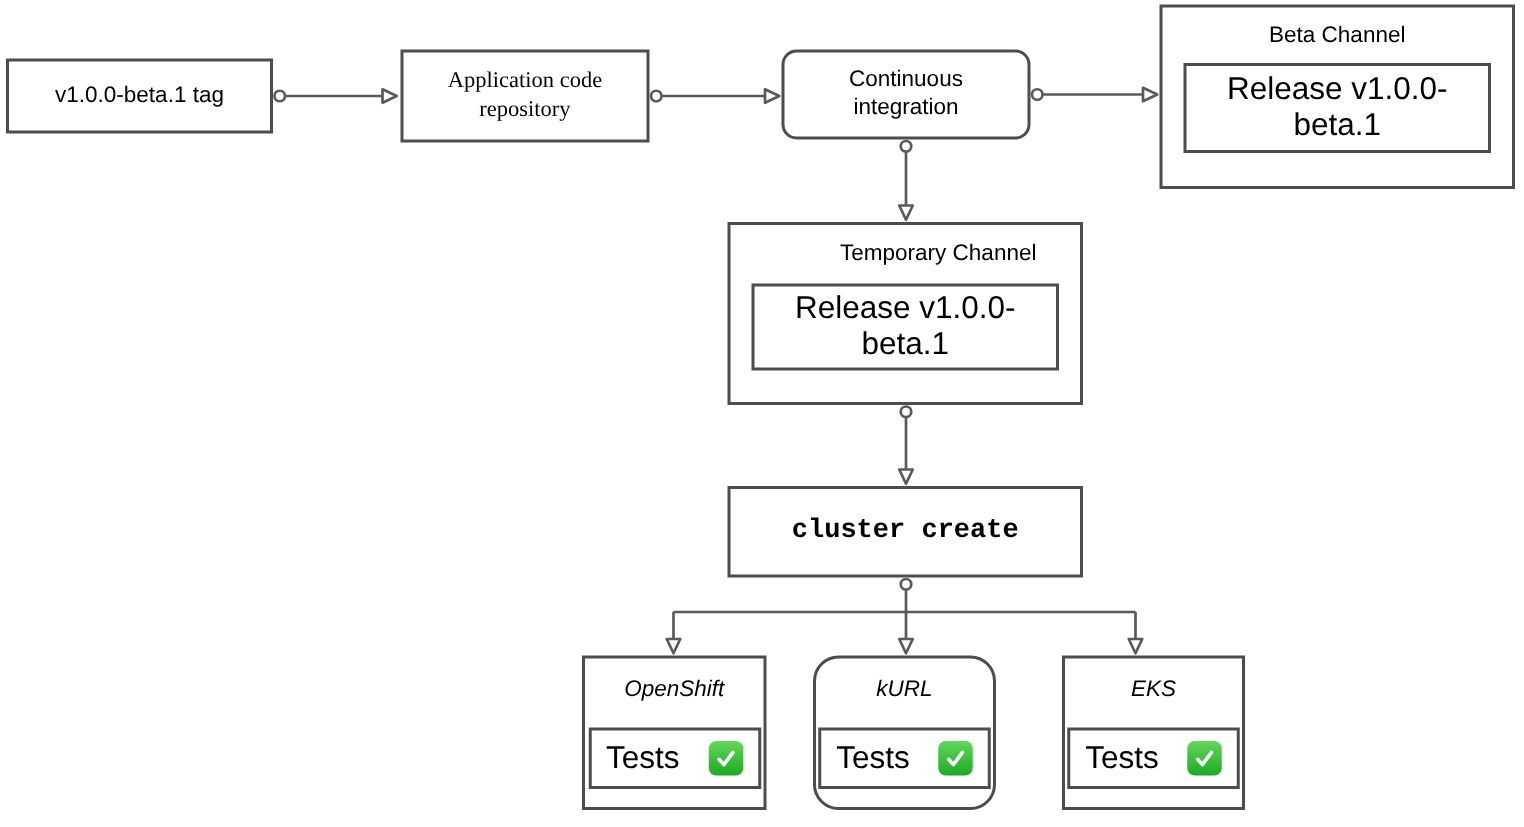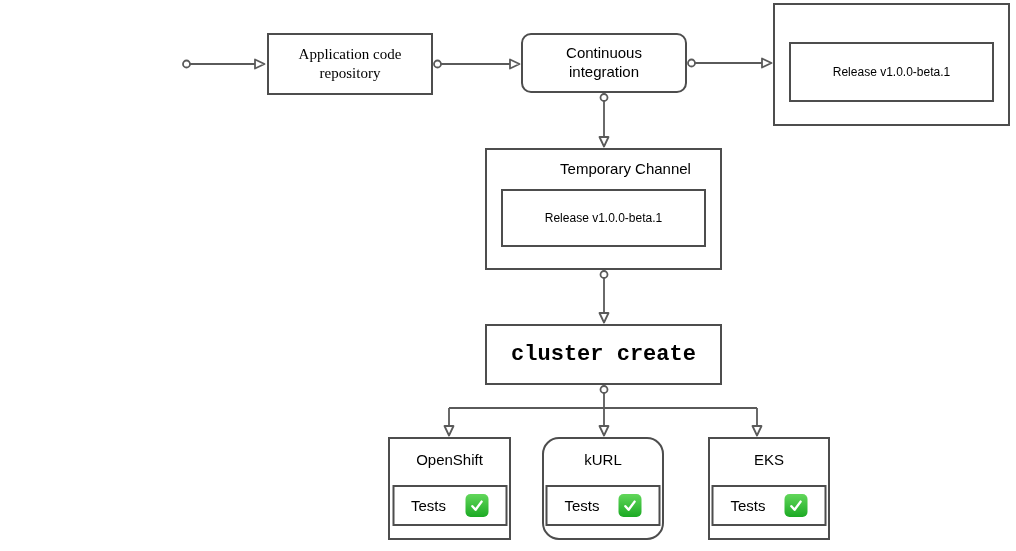--- a/index.html
+++ b/index.html
@@ -41,54 +41,54 @@
     margin-top: 10px;
   }
   .group .inner {
     position: absolute;
     background: #ffffff;
     border: 2px solid #4d4d4d;
     display: flex;
     align-items: center;
     justify-content: center;
     text-align: center;
-    font-size: 12px;
+    font-size: 21px;
   }
   #n-tag      { left: 4px;   top: 39px;  width: 178px; height: 50px; }
   #n-repo     { left: 267px; top: 33px;  width: 166px; height: 62px; font-family: Liberation Serif, serif; }
   #n-ci       { left: 521px; top: 33px;  width: 166px; height: 60px; }
   #g-beta     { left: 773px; top: 3px;   width: 237px; height: 123px; }
   #g-beta .inner { left: 14px; top: 37px; width: 205px; height: 60px; }
   #g-temp     { left: 485px; top: 148px; width: 237px; height: 122px; padding-left: 44px; }
   #g-temp .inner { left: 14px; top: 39px; width: 205px; height: 58px; }
   #n-cluster  {
     left: 485px; top: 324px; width: 237px; height: 61px;
     font-family: "Liberation Mono", "DejaVu Sans Mono", monospace;
     font-weight: bold;
-    font-size: 22px;
+    font-size: 18px;
   }
   .cluster-group { position: absolute; background:#fff; border:2px solid #4d4d4d; }
   #g-openshift { left: 388px; top: 437px; width: 123px; height: 103px; }
   #g-kurl      { left: 542px; top: 437px; width: 122px; height: 103px; border-radius: 17px; }
   #g-eks       { left: 708px; top: 437px; width: 122px; height: 103px; }
-  .cluster-group .group-title { margin-top: 12px; }
+  .cluster-group .group-title { margin-top: 12px; font-style: italic; }
   .cluster-group .tests {
     position: absolute;
     left: 50%;
     transform: translateX(-50%);
     top: 46px;
     width: 115px;
     height: 41px;
     border: 2px solid #4d4d4d;
     background: #fff;
     display: flex;
     align-items: center;
     justify-content: center;
     gap: 19px;
-    font-size: 15px;
+    font-size: 21px;
   }
   .check-icon {
     width: 23px;
     height: 23px;
     border-radius: 5px;
     background: linear-gradient(180deg, #62d75b 0%, #1caa24 100%);
     display: inline-flex;
     align-items: center;
     justify-content: center;
     flex: 0 0 auto;
@@ -128,30 +128,34 @@
     </g>
     <g stroke="#5a5a5a" stroke-width="1.8" stroke-linejoin="round">
       <circle cx="604" cy="389.5" r="3.5" fill="#ffffff"></circle>
       <path d="M604,393 L604,408 M449,408 L757,408 M449,408 L449,426 M604,408 L604,426 M757,408 L757,426" fill="none"></path>
       <path d="M444.5,426 L449,435.5 L453.5,426 Z" fill="#ffffff"></path>
       <path d="M599.5,426 L604,435.5 L608.5,426 Z" fill="#ffffff"></path>
       <path d="M752.5,426 L757,435.5 L761.5,426 Z" fill="#ffffff"></path>
     </g>
   </svg>
 
+  <div class="box" id="n-tag">
+    <span>v1.0.0-beta.1 tag</span>
+  </div>
 
   <div class="box" id="n-repo">
     <span>Application code repository</span>
   </div>
 
   <div class="box narrow" id="n-ci">
     <span>Continuous integration</span>
   </div>
 
   <div class="group" id="g-beta">
+    <div class="group-title">Beta Channel</div>
     <div class="inner">
       <span>Release v1.0.0-beta.1</span>
     </div>
   </div>
 
   <div class="group" id="g-temp">
     <div class="group-title">Temporary Channel</div>
     <div class="inner">
       <span>Release v1.0.0-beta.1</span>
     </div>

